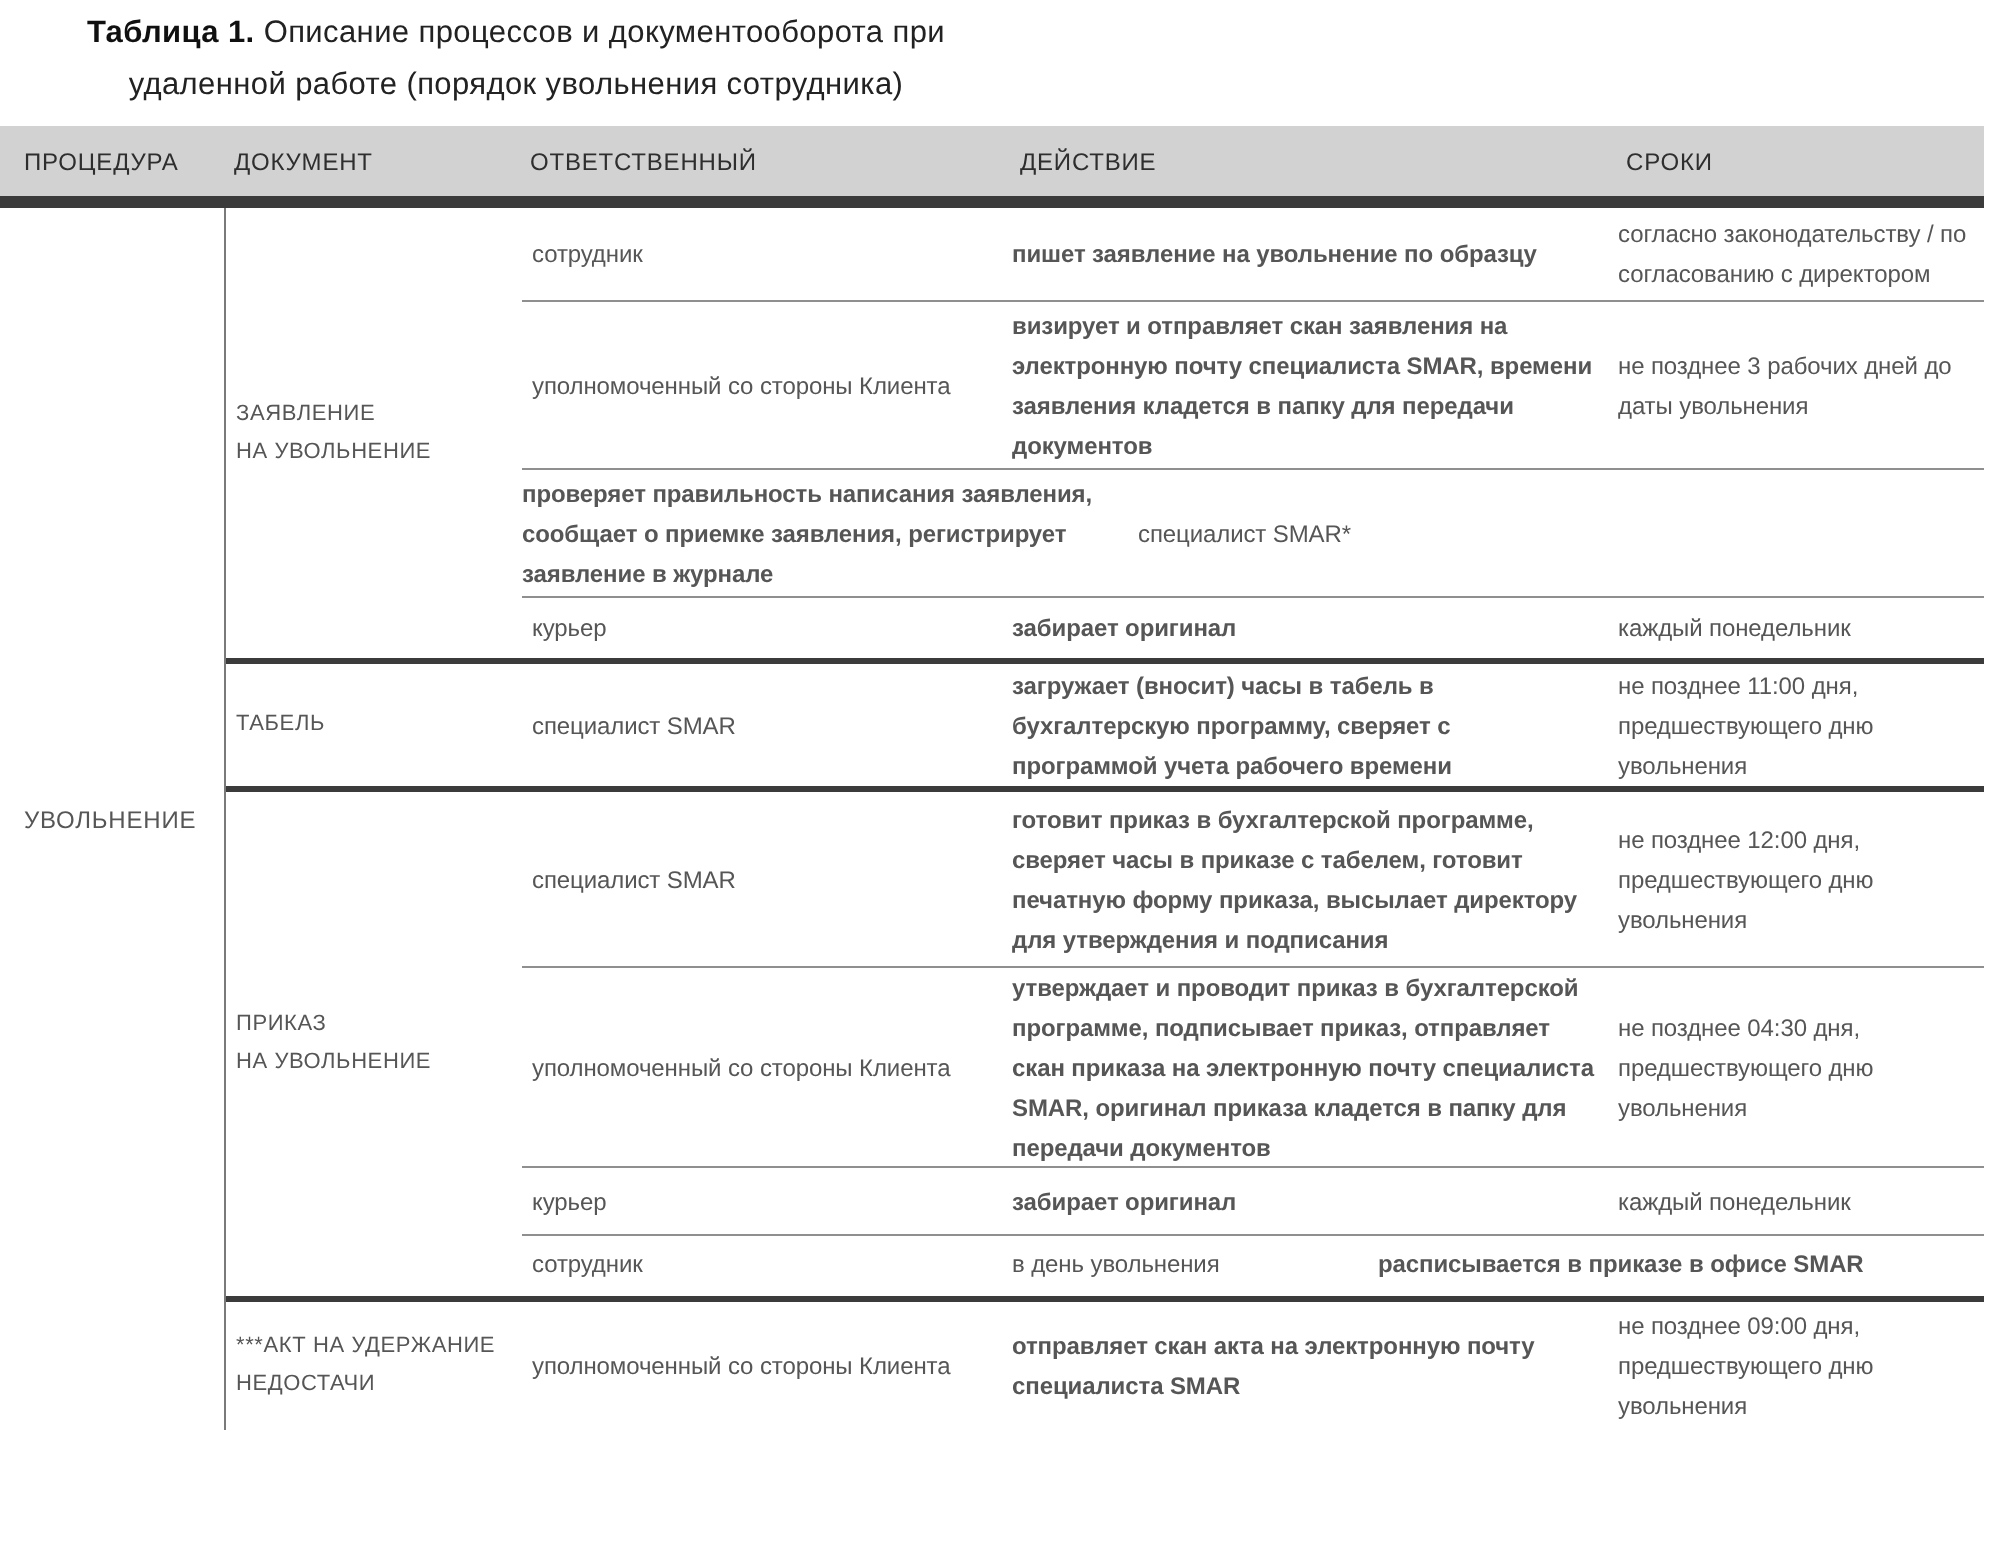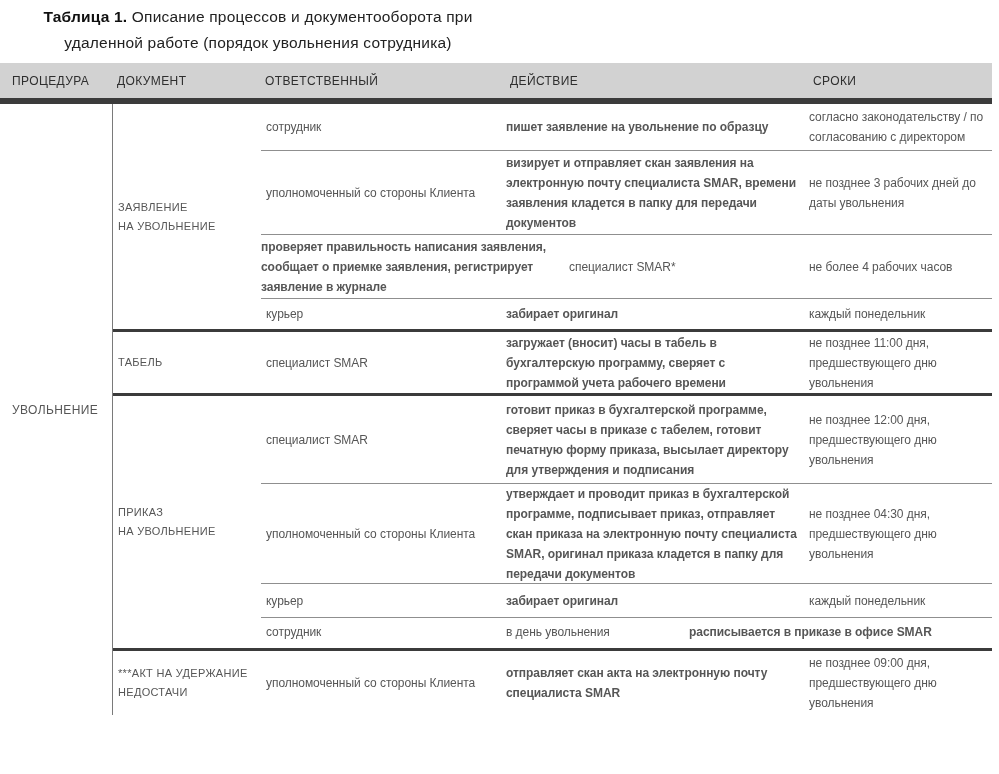--- a/index.html
+++ b/index.html
@@ -79,21 +79,20 @@
               <div class="cell c-trm">согласно законодательству / по согласованию с директором</div>
             </div>
             <div class="row h84">
               <div class="cell c-resp">уполномоченный со стороны Клиента</div>
               <div class="cell c-act">визирует и отправляет скан заявления на электронную почту специалиста SMAR, времени заявления кладется в папку для передачи документов</div>
               <div class="cell c-trm">не позднее 3 рабочих дней до даты увольнения</div>
             </div>
             <div class="row h64">
               <div class="cell c-act">проверяет правильность написания заявления, сообщает о приемке заявления, регистрирует заявление в журнале</div>
               <div class="cell c-resp">специалист SMAR*</div>
-              <div class="cell c-trm">не более 4 рабочих часов</div>
             </div>
             <div class="row h31">
               <div class="cell c-resp">курьер</div>
               <div class="cell c-act">забирает оригинал</div>
               <div class="cell c-trm">каждый понедельник</div>
             </div>
           </div>
         </div>
 
         <div class="sec sec-2">

